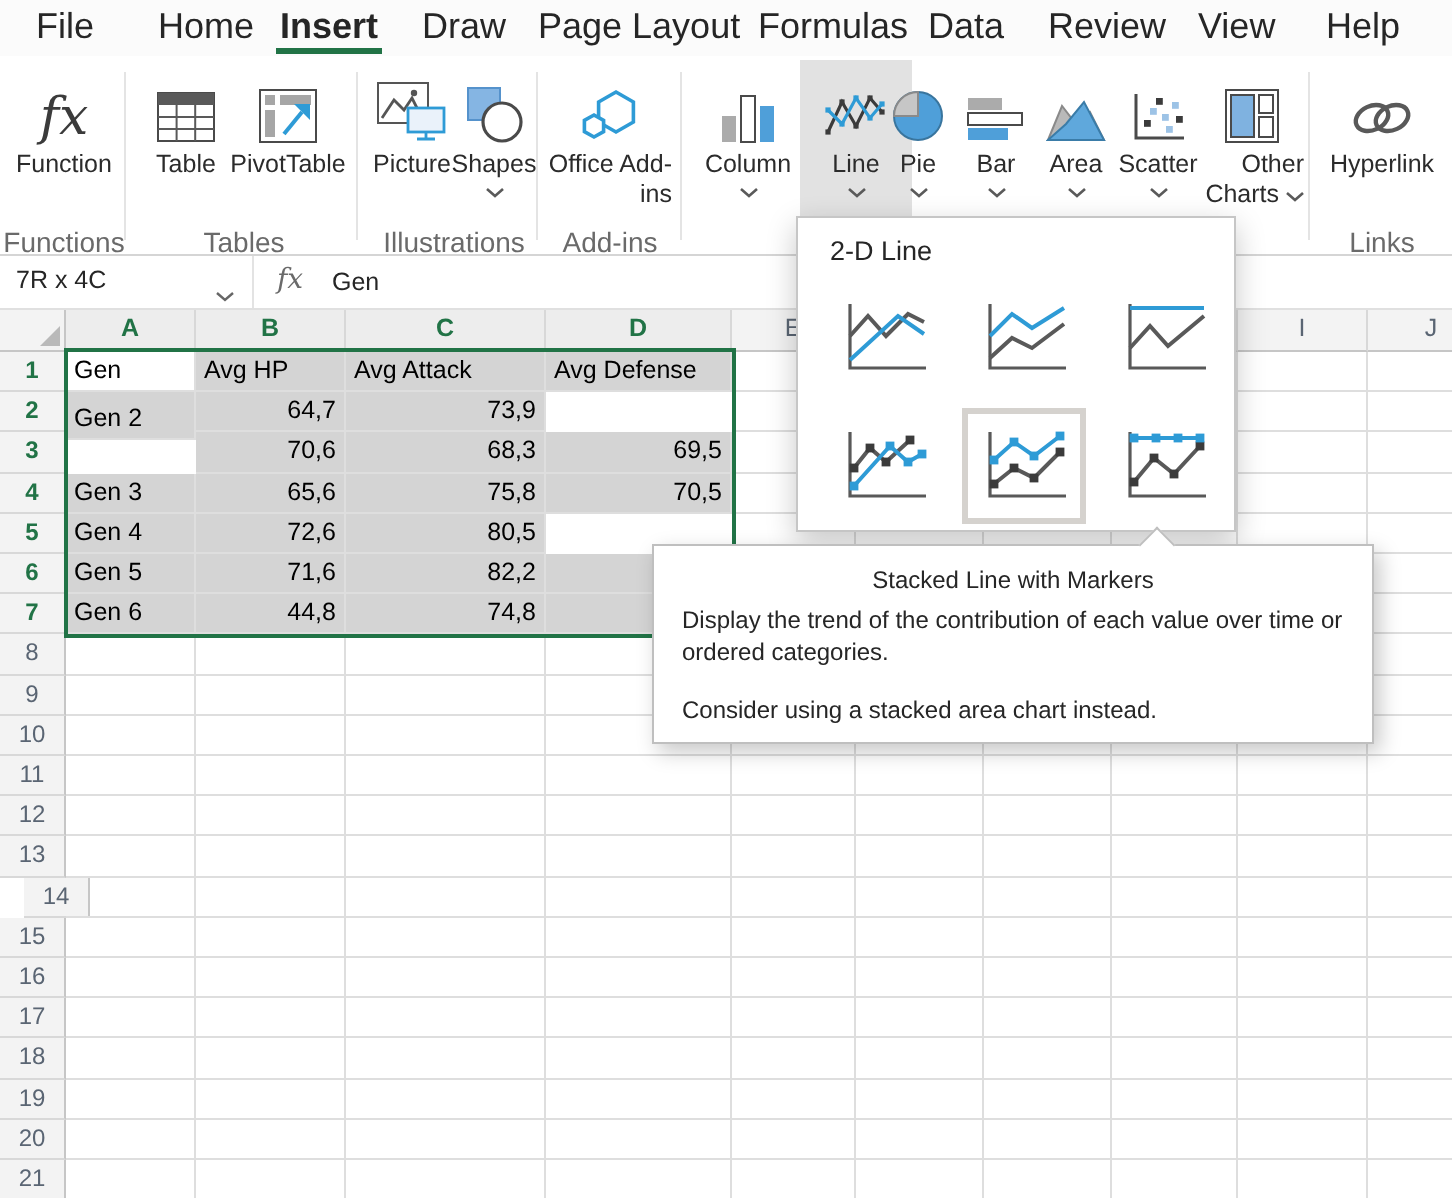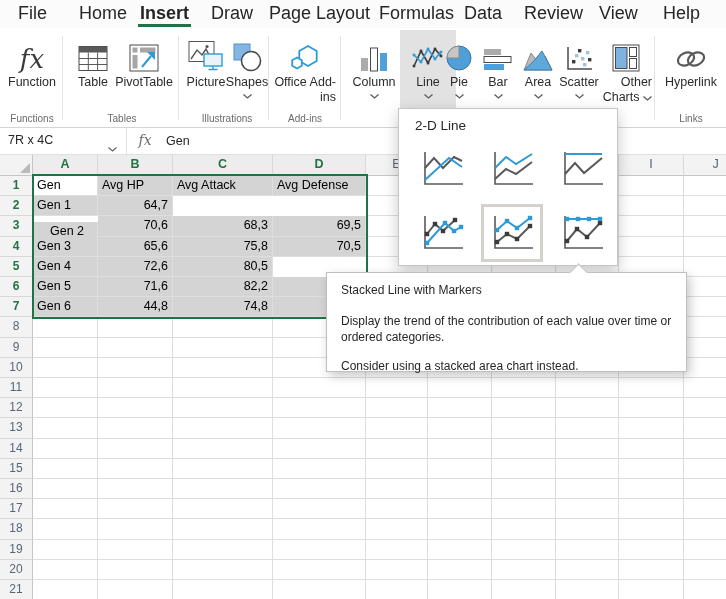--- a/index.html
+++ b/index.html
@@ -11,21 +11,21 @@
   .mitem.active::after{content:"";position:absolute;left:-2px;right:-2px;bottom:1px;height:3px;background:#217346;}
   
   #ribbon{position:absolute;top:28px;left:0;right:0;height:99px;background:#fff;border-bottom:1px solid #D5D5D5;z-index:2;box-sizing:content-box;}
   .rsep{position:absolute;top:8px;height:84px;width:1px;background:#E4E4E4;}
   .rbtn{position:absolute;top:2px;height:78px;display:flex;flex-direction:column;align-items:center;cursor:default;}
   .rbtn.active-btn{background:#E2E2E2;}
   .ricon{height:42px;display:flex;align-items:flex-end;justify-content:center;padding-top:4px;box-sizing:border-box;}
   .rlabel{font-size:12.5px;color:#2b2b2b;line-height:1.18;text-align:right;white-space:nowrap;margin-top:3px;}
   .rlabel.wrap{white-space:normal;width:100%;}
   .chev{margin-top:4px;}
-  .rgrouplabel{position:absolute;top:85px;transform:translateX(-50%);font-size:10px;color:#6a6a6a;white-space:nowrap;text-align:right;}
+  .rgrouplabel{position:absolute;top:85px;transform:translateX(-50%);font-size:14px;color:#6a6a6a;white-space:nowrap;text-align:right;}
   .fxglyph{font-family:"DejaVu Serif",serif;font-style:italic;font-size:26px;color:#3b3b3b;line-height:1;}
   
   #fbar{position:absolute;top:128px;left:0;right:0;height:26px;background:#fff;border-bottom:1px solid #E0E0E0;z-index:2;}
   #namebox{position:absolute;left:0;top:0;width:127px;height:26px;border-right:1px solid #E3E3E3;box-sizing:border-box;}
   #namebox .val{position:absolute;left:8px;top:0;line-height:25px;font-size:12.5px;color:#262626;}
   #namebox .chevwrap{position:absolute;right:9px;top:10px;}
   #fxbtn{position:absolute;left:130px;top:0;width:30px;height:26px;text-align:center;line-height:25px;
     font-family:"DejaVu Serif",serif;font-style:italic;font-size:14px;color:#6a6a6a;}
   #fval{position:absolute;left:166px;top:0;line-height:26px;font-size:12.5px;color:#262626;}
   
@@ -48,21 +48,21 @@
   
   #panel{position:absolute;left:398px;top:108px;width:220px;height:158px;background:#fff;border:1px solid #C6C6C6;
     box-shadow:0 5px 14px rgba(0,0,0,.22);z-index:10;box-sizing:border-box;}
   #panel .ptitle{position:absolute;left:16px;top:9px;font-size:13.5px;color:#262626;}
   .thumb{position:absolute;width:62px;height:58px;display:flex;align-items:center;justify-content:center;
     border:3px solid transparent;box-sizing:border-box;cursor:default;}
   .thumb.hovered{border-color:#D5D2CE;background:#fff;}
   
   #tooltip{position:absolute;left:326px;top:272px;width:361px;height:100px;background:#fff;border:1px solid #BFBFBF;
     box-shadow:3px 4px 10px rgba(0,0,0,.22);z-index:20;box-sizing:border-box;padding:9px 14px;font-size:12px;color:#262626;line-height:1.35;}
-  #tooltip .tt-title{margin:0 0 15px 0;}
+  #tooltip .tt-title{margin:0 0 4px 0;text-align:center;}
   #tooltip .tt-body{margin:0 0 11px 0;}
   #tt-arrow{position:absolute;left:572px;top:266px;width:12px;height:12px;background:#fff;border-left:1px solid #BFBFBF;
     border-top:1px solid #BFBFBF;transform:rotate(45deg);z-index:21;}
 </style>
 </head>
 <body>
 
 <div id="menubar">
     <div class="mitem" style="left: 18px;">File</div>
     <div class="mitem" style="left: 79px;">Home</div>
@@ -320,28 +320,29 @@
     <div class="cell sel txt" style="left: 273px; width: 93px; top: 22px; height: 20.2px; line-height: 19.2px;">Avg Defense</div>
     <div class="cell" style="left: 366px; width: 62px; top: 22px; height: 20.2px; line-height: 19.2px;"></div>
     <div class="cell" style="left: 428px; width: 64px; top: 22px; height: 20.2px; line-height: 19.2px;"></div>
     <div class="cell" style="left: 492px; width: 64px; top: 22px; height: 20.2px; line-height: 19.2px;"></div>
     <div class="cell" style="left: 556px; width: 63px; top: 22px; height: 20.2px; line-height: 19.2px;"></div>
     <div class="cell" style="left: 619px; width: 65px; top: 22px; height: 20.2px; line-height: 19.2px;"></div>
     <div class="cell" style="left: 684px; width: 64px; top: 22px; height: 20.2px; line-height: 19.2px;"></div>
     <div class="rhdr sel" style="top: 42.2px; height: 20.2px; line-height: 19.2px;">2</div>
     <div class="cell sel txt" style="left: 33px; width: 65px; top: 42.2px; height: 20.2px; line-height: 19.2px;">Gen 1</div>
     <div class="cell sel num" style="left: 98px; width: 75px; top: 42.2px; height: 20.2px; line-height: 19.2px;">64,7</div>
+    <div class="cell sel num" style="left: 173px; width: 100px; top: 42.2px; height: 20.2px; line-height: 19.2px;">73,9</div>
     <div class="cell" style="left: 366px; width: 62px; top: 42.2px; height: 20.2px; line-height: 19.2px;"></div>
     <div class="cell" style="left: 428px; width: 64px; top: 42.2px; height: 20.2px; line-height: 19.2px;"></div>
     <div class="cell" style="left: 492px; width: 64px; top: 42.2px; height: 20.2px; line-height: 19.2px;"></div>
     <div class="cell" style="left: 556px; width: 63px; top: 42.2px; height: 20.2px; line-height: 19.2px;"></div>
     <div class="cell" style="left: 619px; width: 65px; top: 42.2px; height: 20.2px; line-height: 19.2px;"></div>
     <div class="cell" style="left: 684px; width: 64px; top: 42.2px; height: 20.2px; line-height: 19.2px;"></div>
     <div class="rhdr sel" style="top: 62.4px; height: 20.2px; line-height: 19.2px;">3</div>
-    <div class="cell sel txt" style="left: 33px; width: 65px; top: 68px; height: 20.2px; line-height: 19.2px; text-align: center;">Gen 2</div>
+    <div class="cell sel txt" style="left: 33px; width: 65px; top: 46px; height: 20.2px; line-height: 19.2px;">Gen 2</div>
     <div class="cell sel num" style="left: 98px; width: 75px; top: 62.4px; height: 20.2px; line-height: 19.2px;">70,6</div>
     <div class="cell sel num" style="left: 173px; width: 100px; top: 62.4px; height: 20.2px; line-height: 19.2px; text-align: right;">68,3</div>
     <div class="cell sel num" style="left: 273px; width: 93px; top: 62.4px; height: 20.2px; line-height: 19.2px;">69,5</div>
     <div class="cell" style="left: 366px; width: 62px; top: 62.4px; height: 20.2px; line-height: 19.2px;"></div>
     <div class="cell" style="left: 428px; width: 64px; top: 62.4px; height: 20.2px; line-height: 19.2px;"></div>
     <div class="cell" style="left: 492px; width: 64px; top: 62.4px; height: 20.2px; line-height: 19.2px;"></div>
     <div class="cell" style="left: 556px; width: 63px; top: 62.4px; height: 20.2px; line-height: 19.2px;"></div>
     <div class="cell" style="left: 619px; width: 65px; top: 62.4px; height: 20.2px; line-height: 19.2px;"></div>
     <div class="cell" style="left: 684px; width: 64px; top: 62.4px; height: 20.2px; line-height: 19.2px;"></div>
     <div class="rhdr sel" style="top: 82.6px; height: 20.2px; line-height: 19.2px;">4</div>
@@ -446,21 +447,21 @@
     <div class="cell" style="left: 33px; width: 65px; top: 264.4px; height: 20.2px; line-height: 19.2px;"></div>
     <div class="cell" style="left: 98px; width: 75px; top: 264.4px; height: 20.2px; line-height: 19.2px;"></div>
     <div class="cell" style="left: 173px; width: 100px; top: 264.4px; height: 20.2px; line-height: 19.2px;"></div>
     <div class="cell" style="left: 273px; width: 93px; top: 264.4px; height: 20.2px; line-height: 19.2px;"></div>
     <div class="cell" style="left: 366px; width: 62px; top: 264.4px; height: 20.2px; line-height: 19.2px;"></div>
     <div class="cell" style="left: 428px; width: 64px; top: 264.4px; height: 20.2px; line-height: 19.2px;"></div>
     <div class="cell" style="left: 492px; width: 64px; top: 264.4px; height: 20.2px; line-height: 19.2px;"></div>
     <div class="cell" style="left: 556px; width: 63px; top: 264.4px; height: 20.2px; line-height: 19.2px;"></div>
     <div class="cell" style="left: 619px; width: 65px; top: 264.4px; height: 20.2px; line-height: 19.2px;"></div>
     <div class="cell" style="left: 684px; width: 64px; top: 264.4px; height: 20.2px; line-height: 19.2px;"></div>
-    <div class="rhdr" style="top: 284.6px; height: 20.2px; line-height: 19.2px;">14</div>
+    <div class="rhdr" style="top: 284.6px; height: 20.2px; line-height: 19.2px; margin-left: 12px;">14</div>
     <div class="cell" style="left: 33px; width: 65px; top: 284.6px; height: 20.2px; line-height: 19.2px;"></div>
     <div class="cell" style="left: 98px; width: 75px; top: 284.6px; height: 20.2px; line-height: 19.2px;"></div>
     <div class="cell" style="left: 173px; width: 100px; top: 284.6px; height: 20.2px; line-height: 19.2px;"></div>
     <div class="cell" style="left: 273px; width: 93px; top: 284.6px; height: 20.2px; line-height: 19.2px;"></div>
     <div class="cell" style="left: 366px; width: 62px; top: 284.6px; height: 20.2px; line-height: 19.2px;"></div>
     <div class="cell" style="left: 428px; width: 64px; top: 284.6px; height: 20.2px; line-height: 19.2px;"></div>
     <div class="cell" style="left: 492px; width: 64px; top: 284.6px; height: 20.2px; line-height: 19.2px;"></div>
     <div class="cell" style="left: 556px; width: 63px; top: 284.6px; height: 20.2px; line-height: 19.2px;"></div>
     <div class="cell" style="left: 619px; width: 65px; top: 284.6px; height: 20.2px; line-height: 19.2px;"></div>
     <div class="cell" style="left: 684px; width: 64px; top: 284.6px; height: 20.2px; line-height: 19.2px;"></div>

